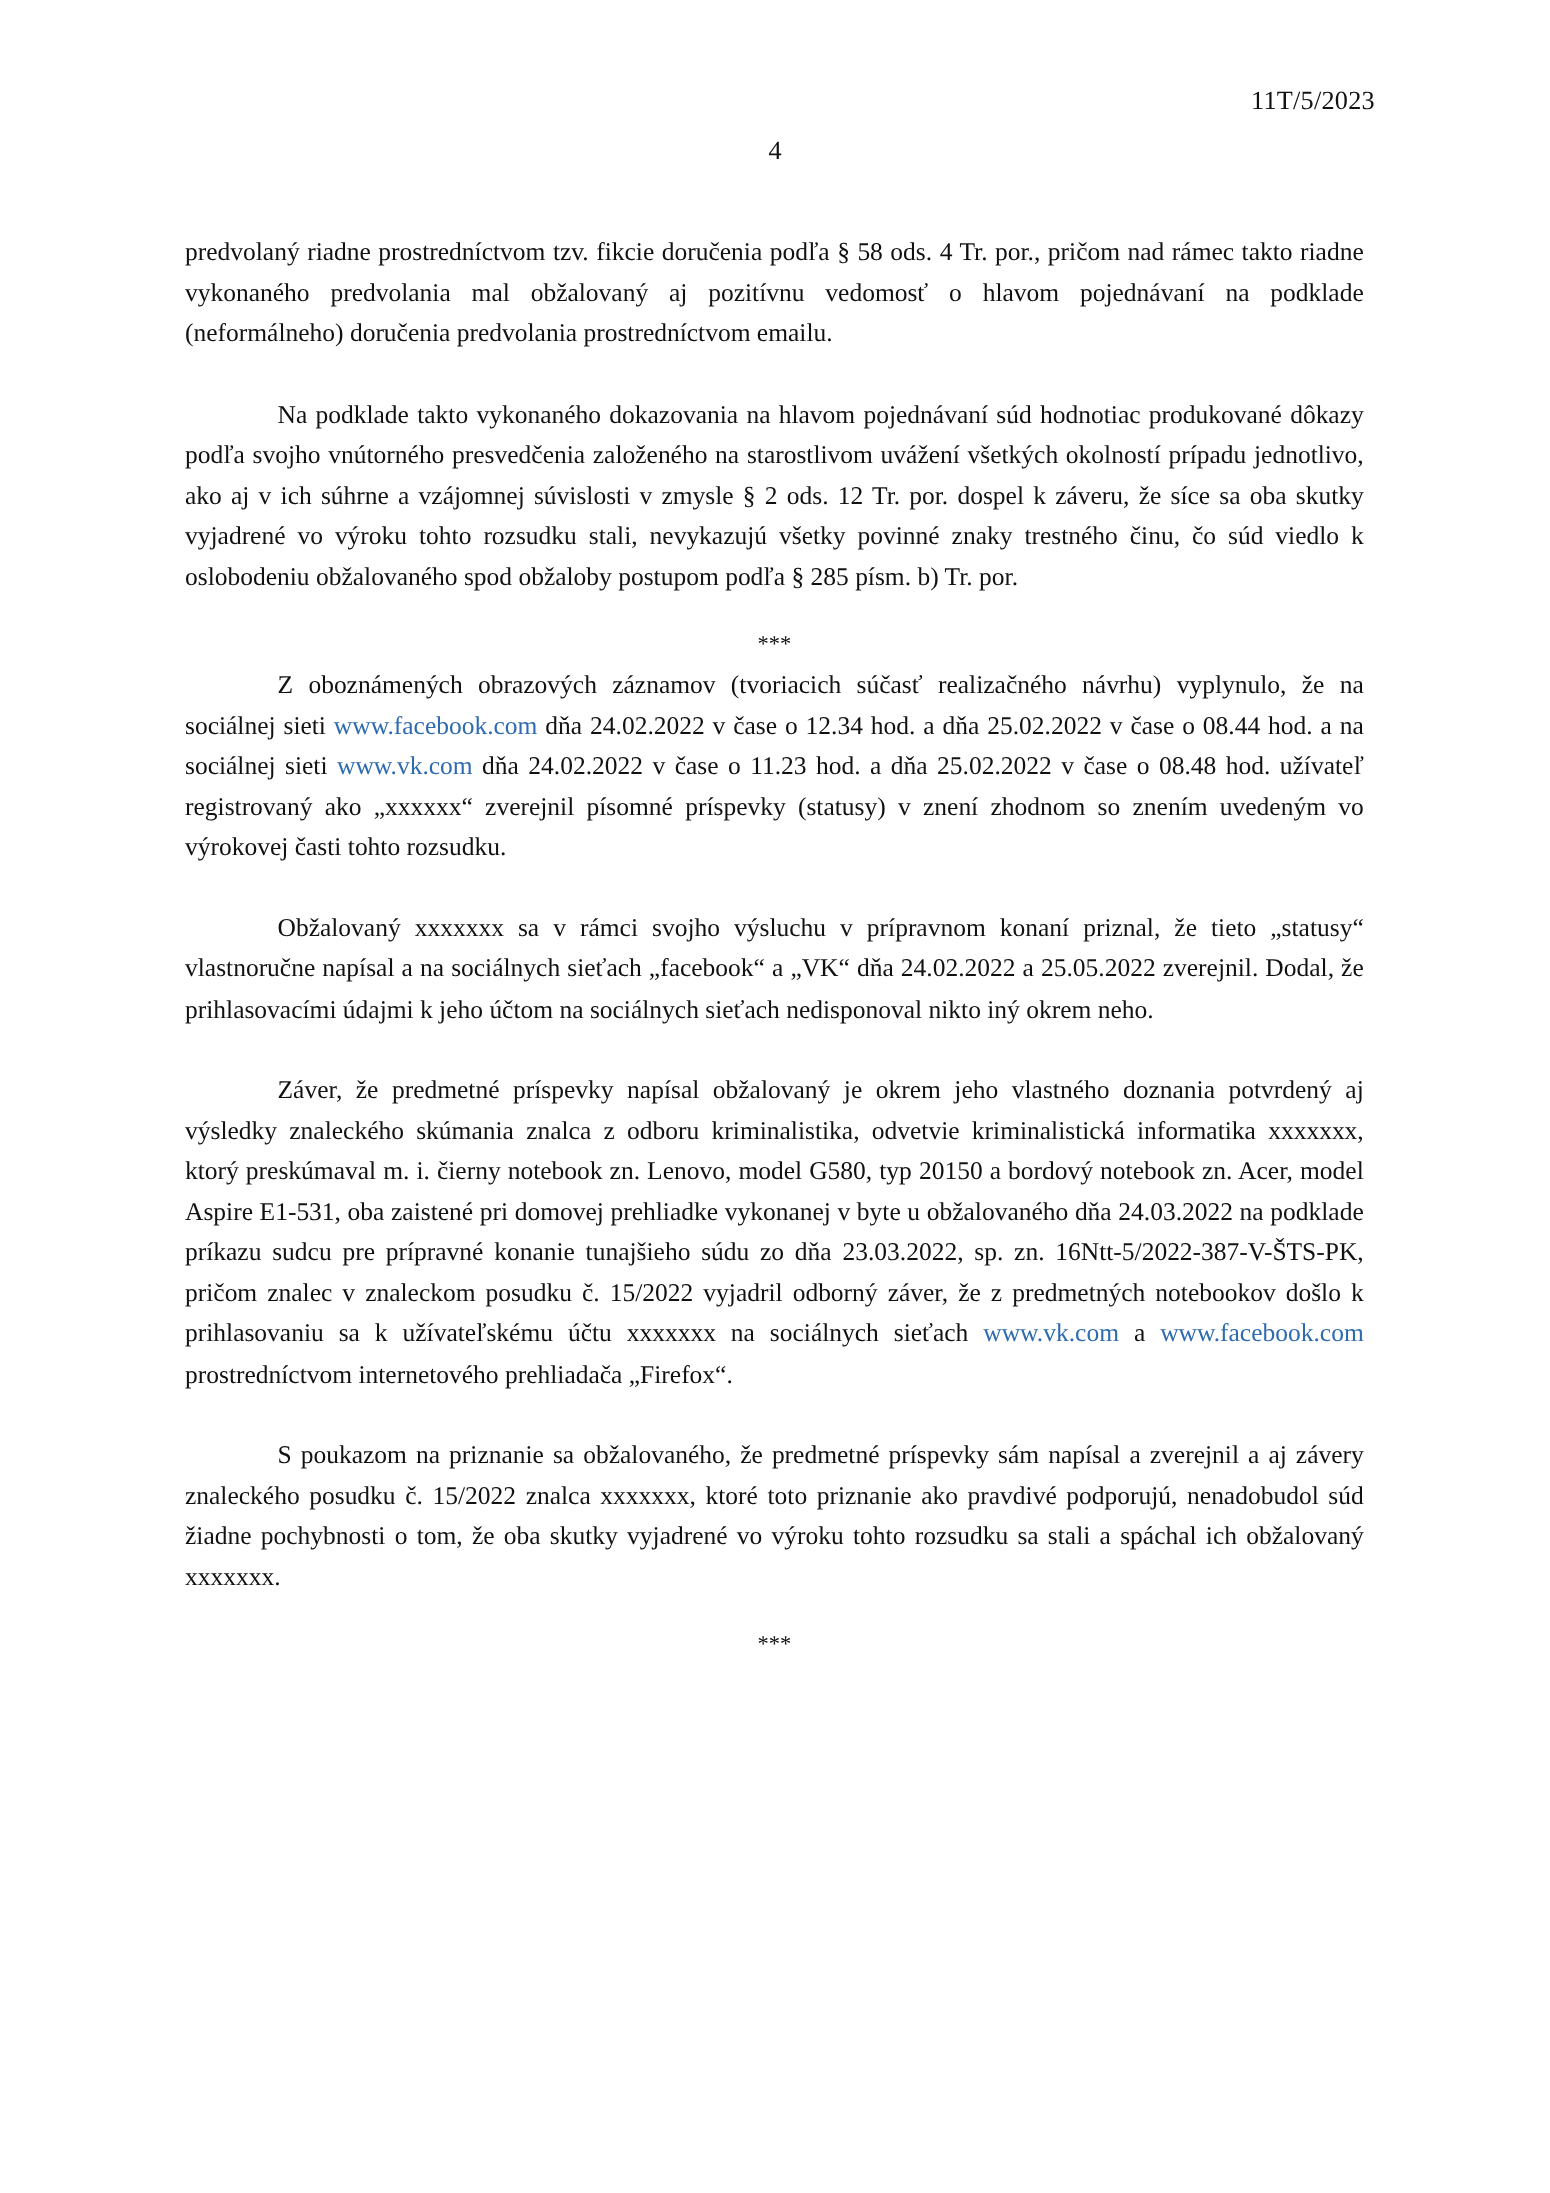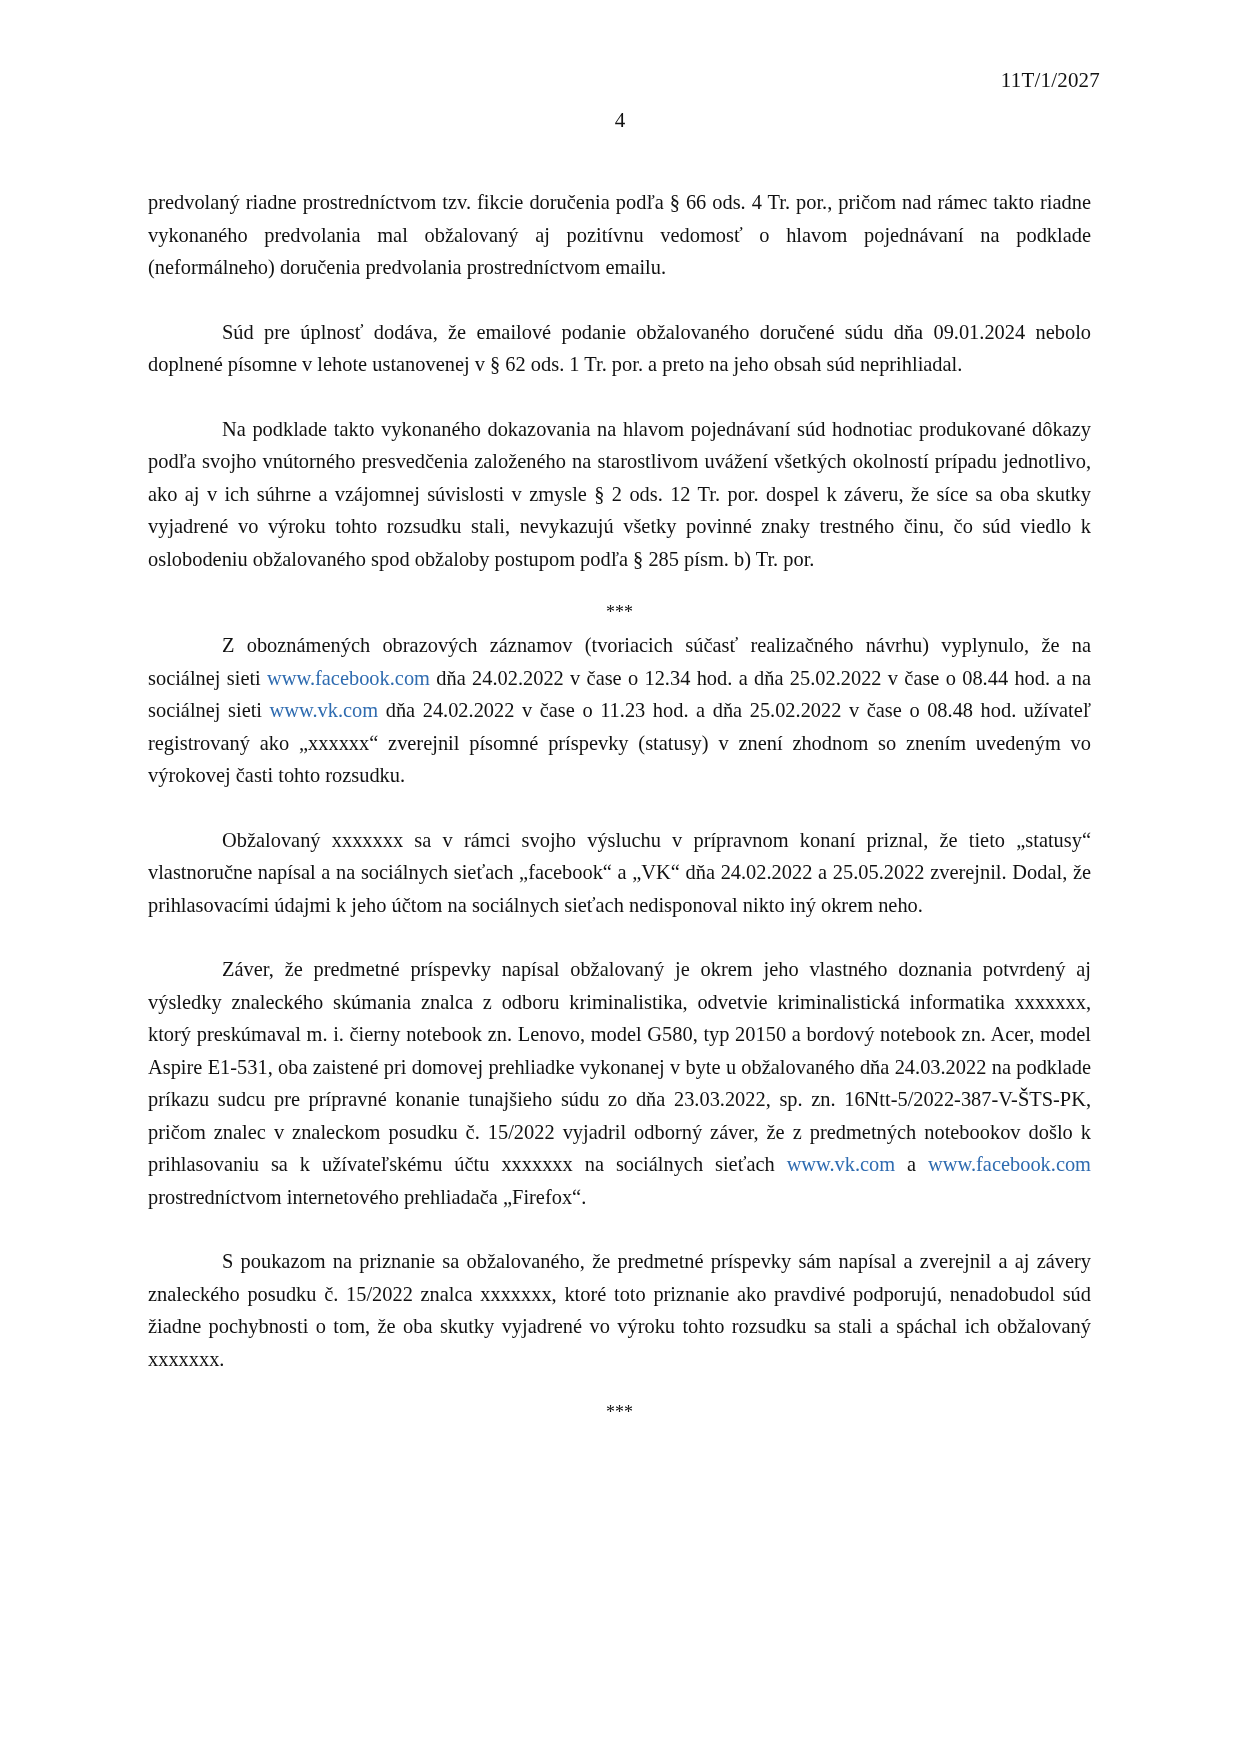--- a/index.html
+++ b/index.html
@@ -9,26 +9,25 @@
   .page-no { position: absolute; top: 108px; left: 0; width: 1240px; text-align: center; font-size: 21px; }
   .body { position: absolute; top: 186px; left: 148px; width: 943px; font-size: 20.4px; line-height: 32.5px; }
   .para { margin: 0 0 32px 0; text-align: justify; text-indent: 0; }
   .para.ind { text-indent: 74px; }
   .stars { text-align: center; margin: 0 0 2px 0; line-height: 30px; font-size: 18px; }
   a.link { color: #2E6BB0; }
 </style>
 </head>
 <body>
 
-<div class="case-no">11T/1/2027</div>
+<div class="case-no">11T/5/2023</div>
 <div class="page-no">4</div>
 
 <div class="body">
-  <p class="para">predvolaný riadne prostredníctvom tzv. fikcie doručenia podľa § 66 ods. 4 Tr. por., pričom nad rámec takto riadne vykonaného predvolania mal obžalovaný aj pozitívnu vedomosť o hlavom pojednávaní na podklade (neformálneho) doručenia predvolania prostredníctvom emailu.</p>
-  <p class="para ind">Súd pre úplnosť dodáva, že emailové podanie obžalovaného doručené súdu dňa 09.01.2024 nebolo doplnené písomne v lehote ustanovenej v § 62 ods. 1 Tr. por. a preto na jeho obsah súd neprihliadal.</p>
+  <p class="para">predvolaný riadne prostredníctvom tzv. fikcie doručenia podľa § 58 ods. 4 Tr. por., pričom nad rámec takto riadne vykonaného predvolania mal obžalovaný aj pozitívnu vedomosť o hlavom pojednávaní na podklade (neformálneho) doručenia predvolania prostredníctvom emailu.</p>
   <p class="para ind" style="margin-bottom:22px">Na podklade takto vykonaného dokazovania na hlavom pojednávaní súd hodnotiac produkované dôkazy podľa svojho vnútorného presvedčenia založeného na starostlivom uvážení všetkých okolností prípadu jednotlivo, ako aj v ich súhrne a vzájomnej súvislosti v zmysle § 2 ods. 12 Tr. por. dospel k záveru, že síce sa oba skutky vyjadrené vo výroku tohto rozsudku stali, nevykazujú všetky povinné znaky trestného činu, čo súd viedlo k oslobodeniu obžalovaného spod obžaloby postupom podľa § 285 písm. b) Tr. por.</p>
 
   <div class="stars">***</div>
 
   <p class="para ind">
     <span>Z oboznámených obrazových záznamov (tvoriacich súčasť realizačného návrhu) vyplynulo, že na sociálnej sieti </span><a class="link" style="color: rgb(46, 107, 176);">www.facebook.com</a><span> dňa 24.02.2022 v čase o 12.34 hod. a dňa 25.02.2022 v čase o 08.44 hod. a na sociálnej sieti </span><a class="link" style="color: rgb(46, 107, 176);">www.vk.com</a><span> dňa 24.02.2022 v čase o 11.23 hod. a dňa 25.02.2022 v čase o 08.48 hod. užívateľ registrovaný ako „xxxxxx“ zverejnil písomné príspevky (statusy) v znení zhodnom so znením uvedeným vo výrokovej časti tohto rozsudku.</span>
   </p>
 
   <p class="para ind">Obžalovaný xxxxxxx sa v rámci svojho výsluchu v prípravnom konaní priznal, že tieto „statusy“ vlastnoručne napísal a na sociálnych sieťach „facebook“ a „VK“ dňa 24.02.2022 a 25.05.2022 zverejnil. Dodal, že prihlasovacími údajmi k jeho účtom na sociálnych sieťach nedisponoval nikto iný okrem neho.</p>
 

